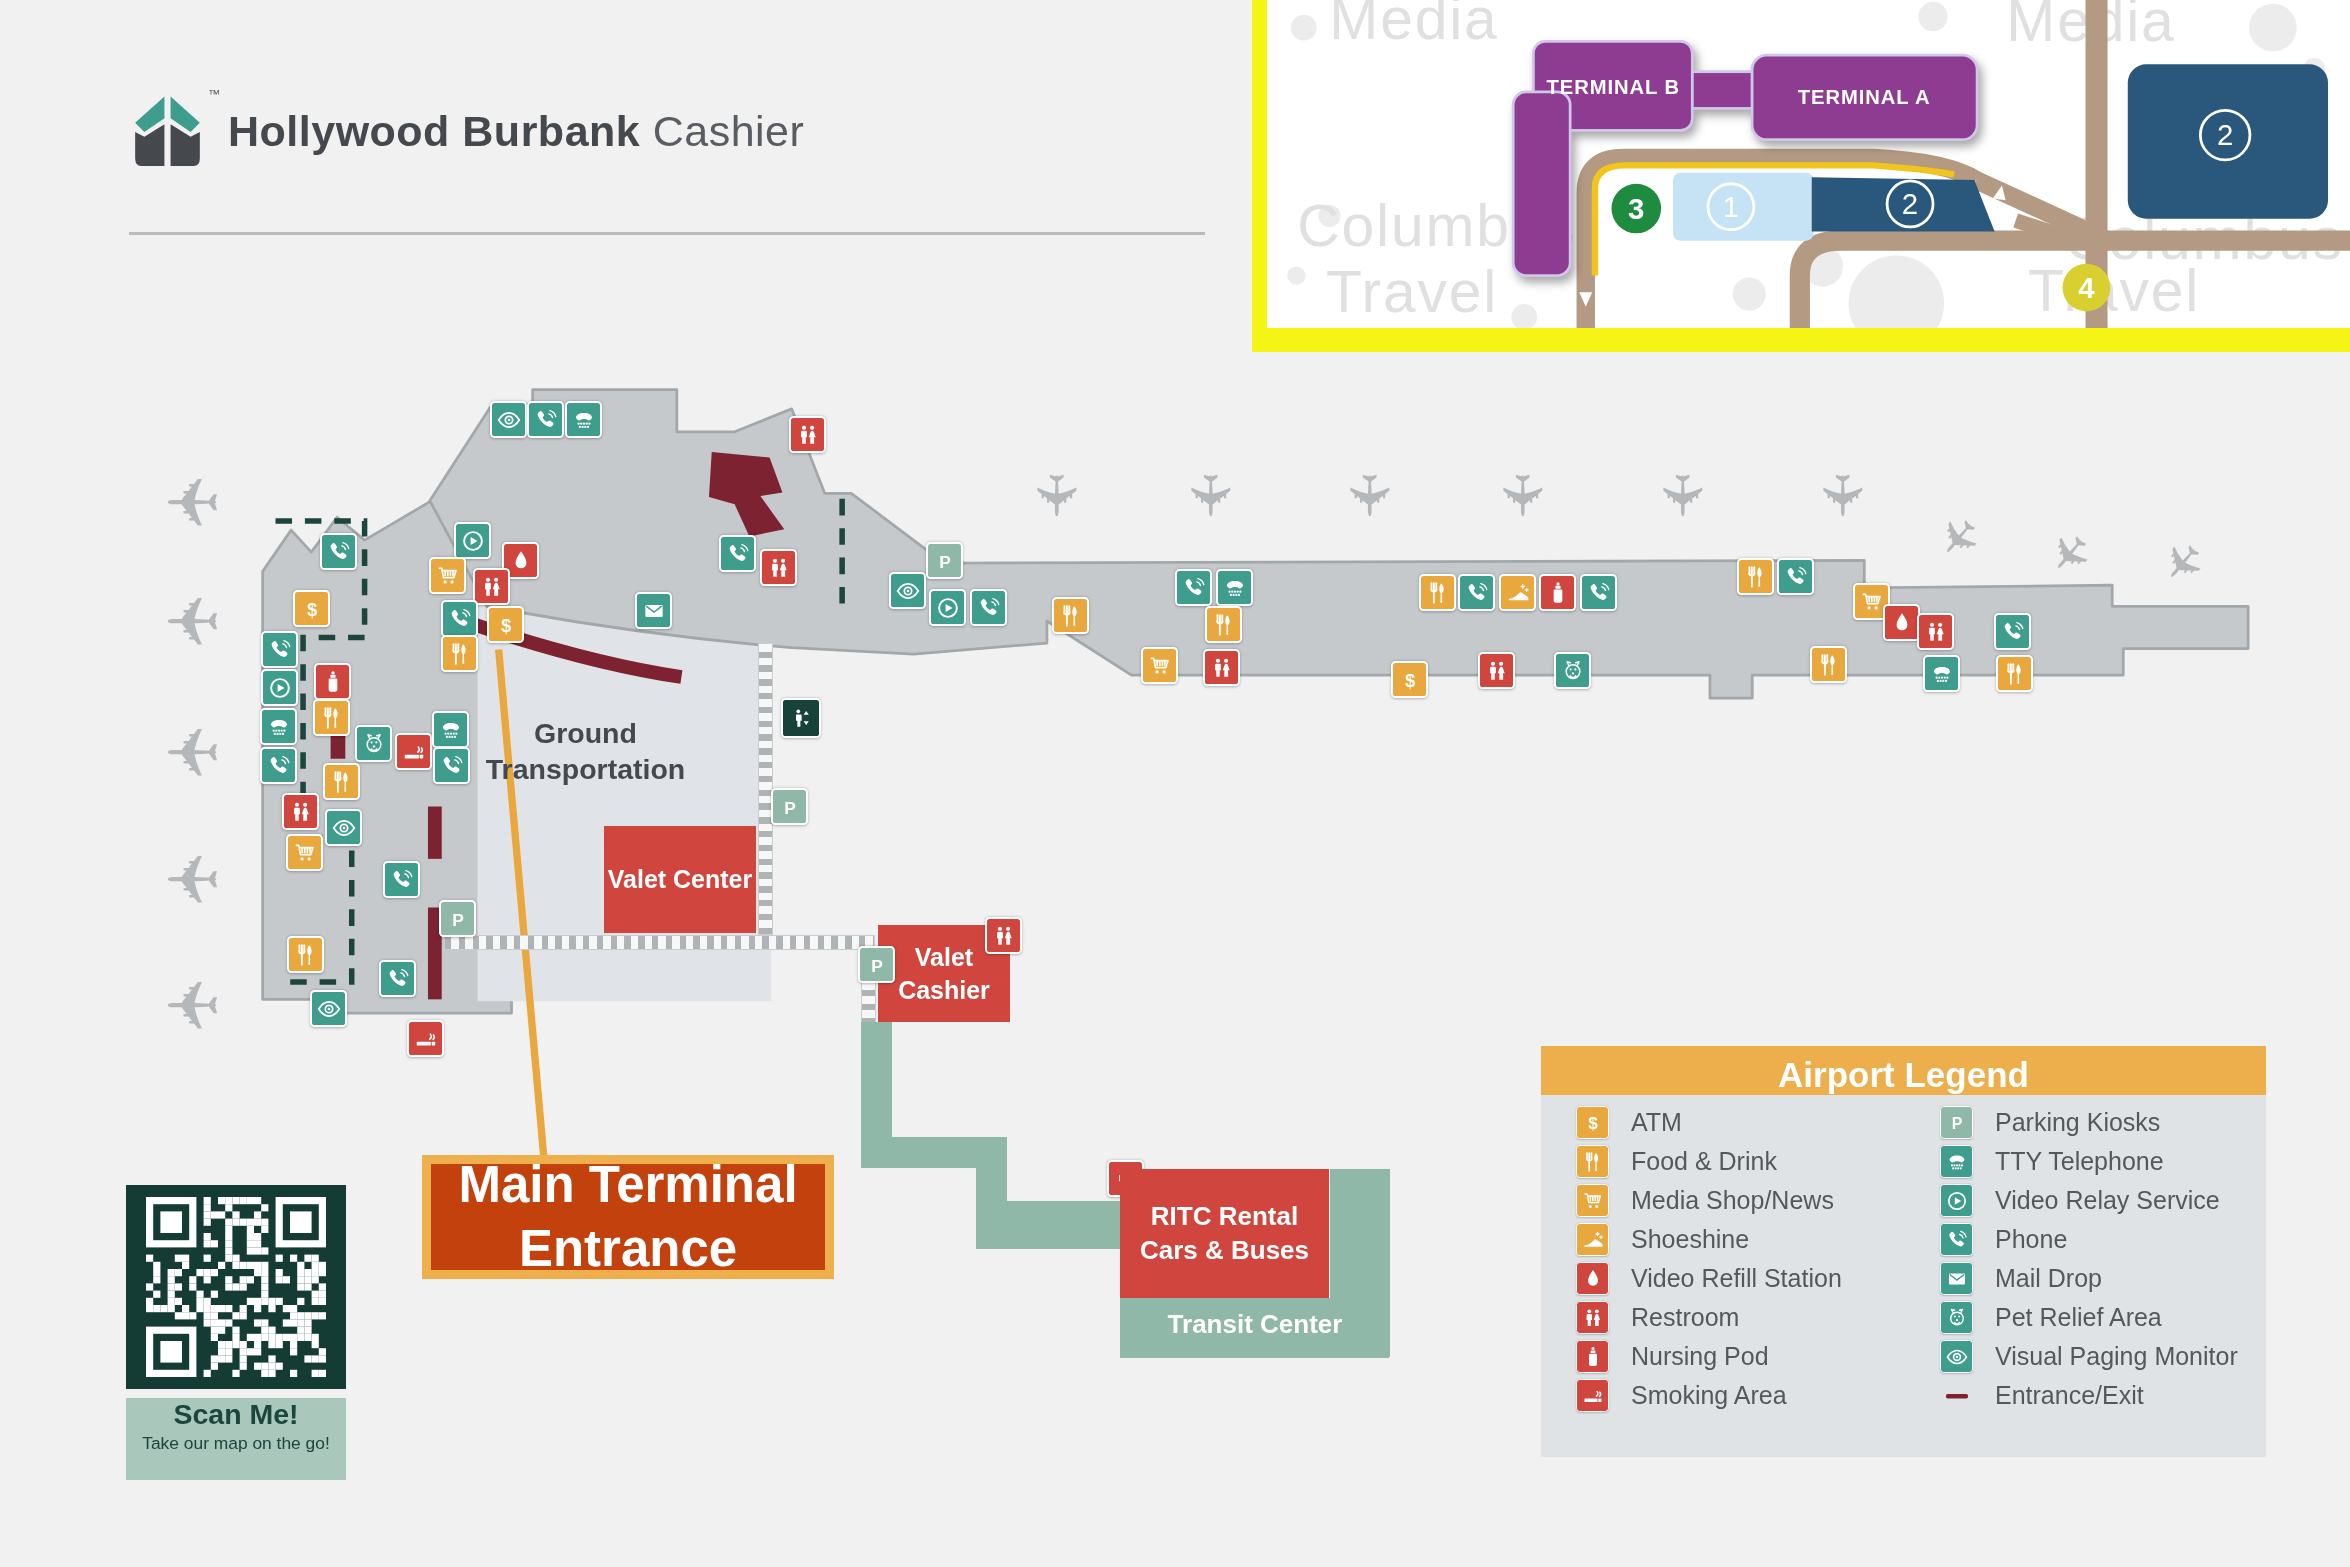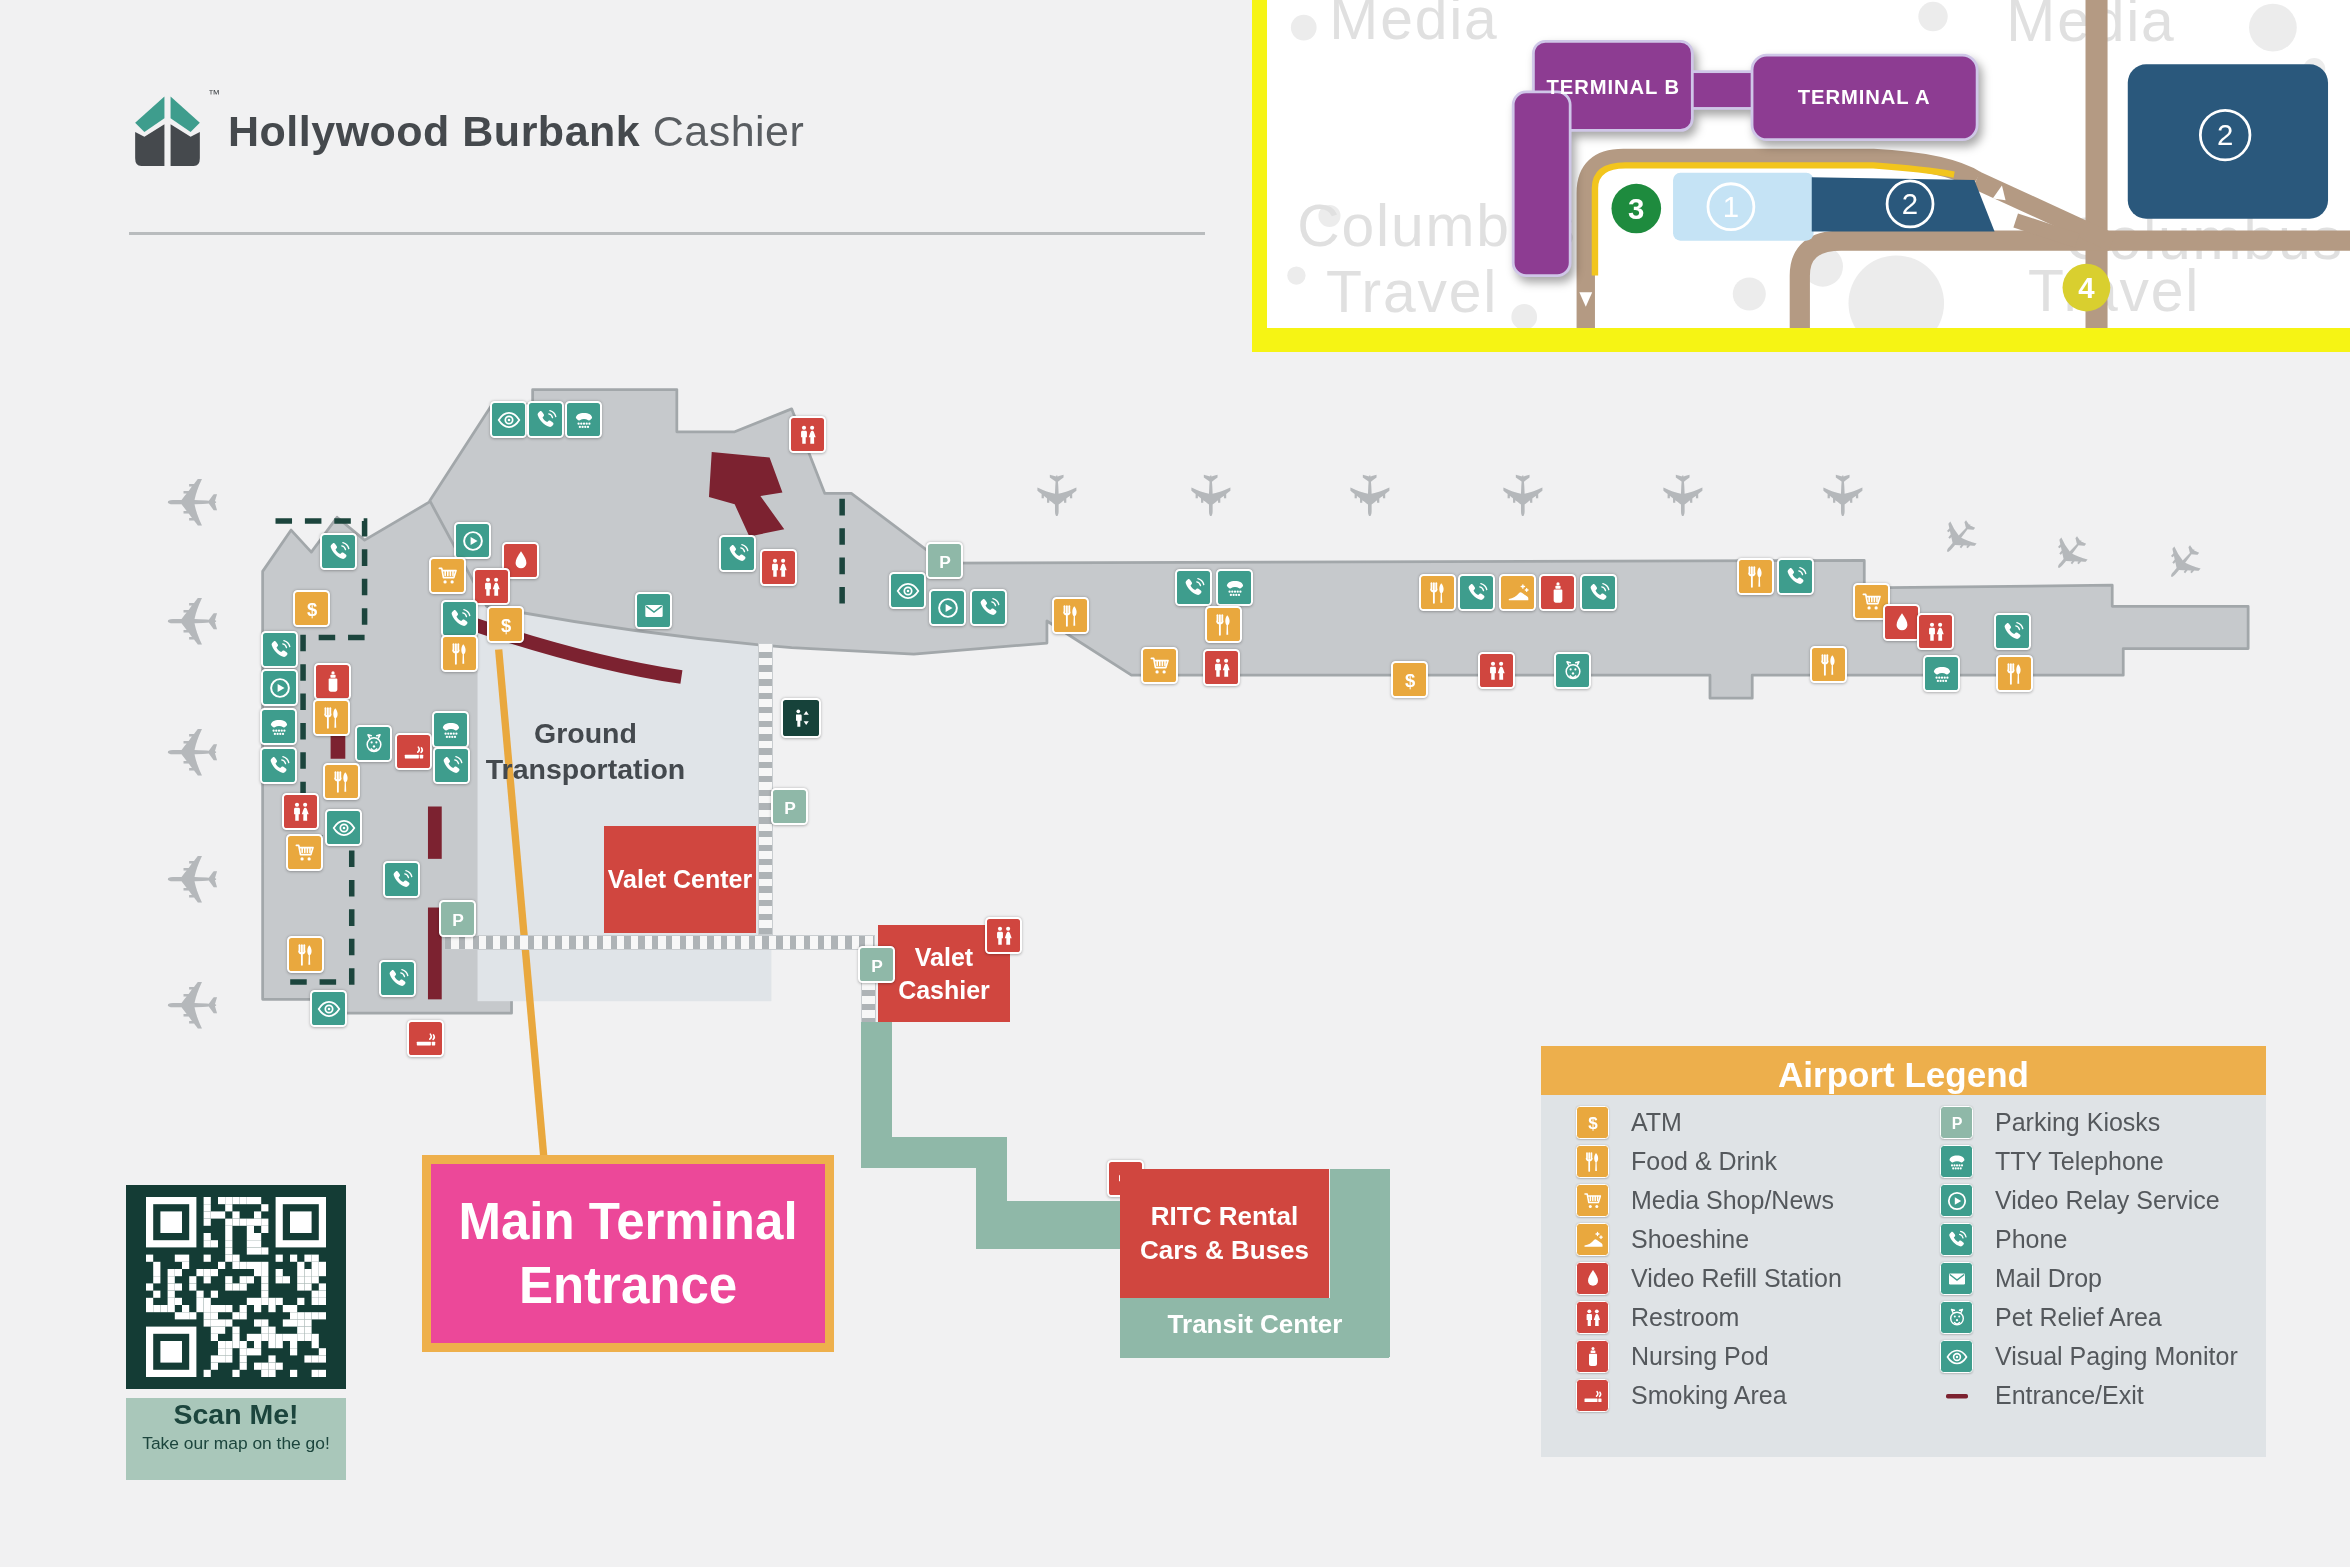--- a/index.html
+++ b/index.html
@@ -20,21 +20,21 @@
         color:#fff;font-weight:700;white-space:pre-line;}
   #ground-label{position:absolute;left:448px;top:716px;width:275px;text-align:center;color:#44494e;
         font-weight:700;font-size:28.5px;line-height:1.25;white-space:pre-line;}
   #shortterm{left:776px;top:691px;width:271px;height:119px;background:#7fae9e;font-size:26px;line-height:1.3;}
   #valetcenter{left:604px;top:826px;width:152px;height:107px;background:#d0463f;font-size:25px;}
   #valetcashier{left:878px;top:925px;width:132px;height:97px;background:#d0463f;font-size:25px;line-height:1.3;}
   #ritc{left:1120px;top:1169px;width:209px;height:129px;background:#d0463f;font-size:26px;line-height:1.3;z-index:3;}
   #transit-label{position:absolute;left:1139px;top:1309px;width:232px;text-align:center;color:#fff;
         font-weight:700;font-size:26px;z-index:3;}
   
-  #sign{position:absolute;left:422px;top:1155px;width:412px;height:197px;background:#ec4899;
+  #sign{position:absolute;left:422px;top:1155px;width:412px;height:124px;background:#c2410c;
         border:9.2px solid #eeb04c;box-sizing:border-box;display:flex;align-items:center;justify-content:center;
         text-align:center;color:#fff;font-weight:700;font-size:51px;line-height:1.25;white-space:pre-line;}
   
   .mapicon{position:absolute;width:37px;height:37px;border:2.8px solid #fff;border-radius:4.6px;
         box-sizing:border-box;box-shadow:0 0.9px 2.8px rgba(0,0,0,.28);display:flex;align-items:center;justify-content:center;}
   .mapicon svg{width:26px;height:26px;}
   .mapicon.big{width:40px;height:40px;}
   .plane{position:absolute;color:#b5b8bb;font-family:"DejaVu Sans",sans-serif;line-height:1;}
   
   .hatchH{position:absolute;background:repeating-linear-gradient(90deg,#aeb3b6 0 6.4px,#f7f7f7 6.4px 13.8px);

